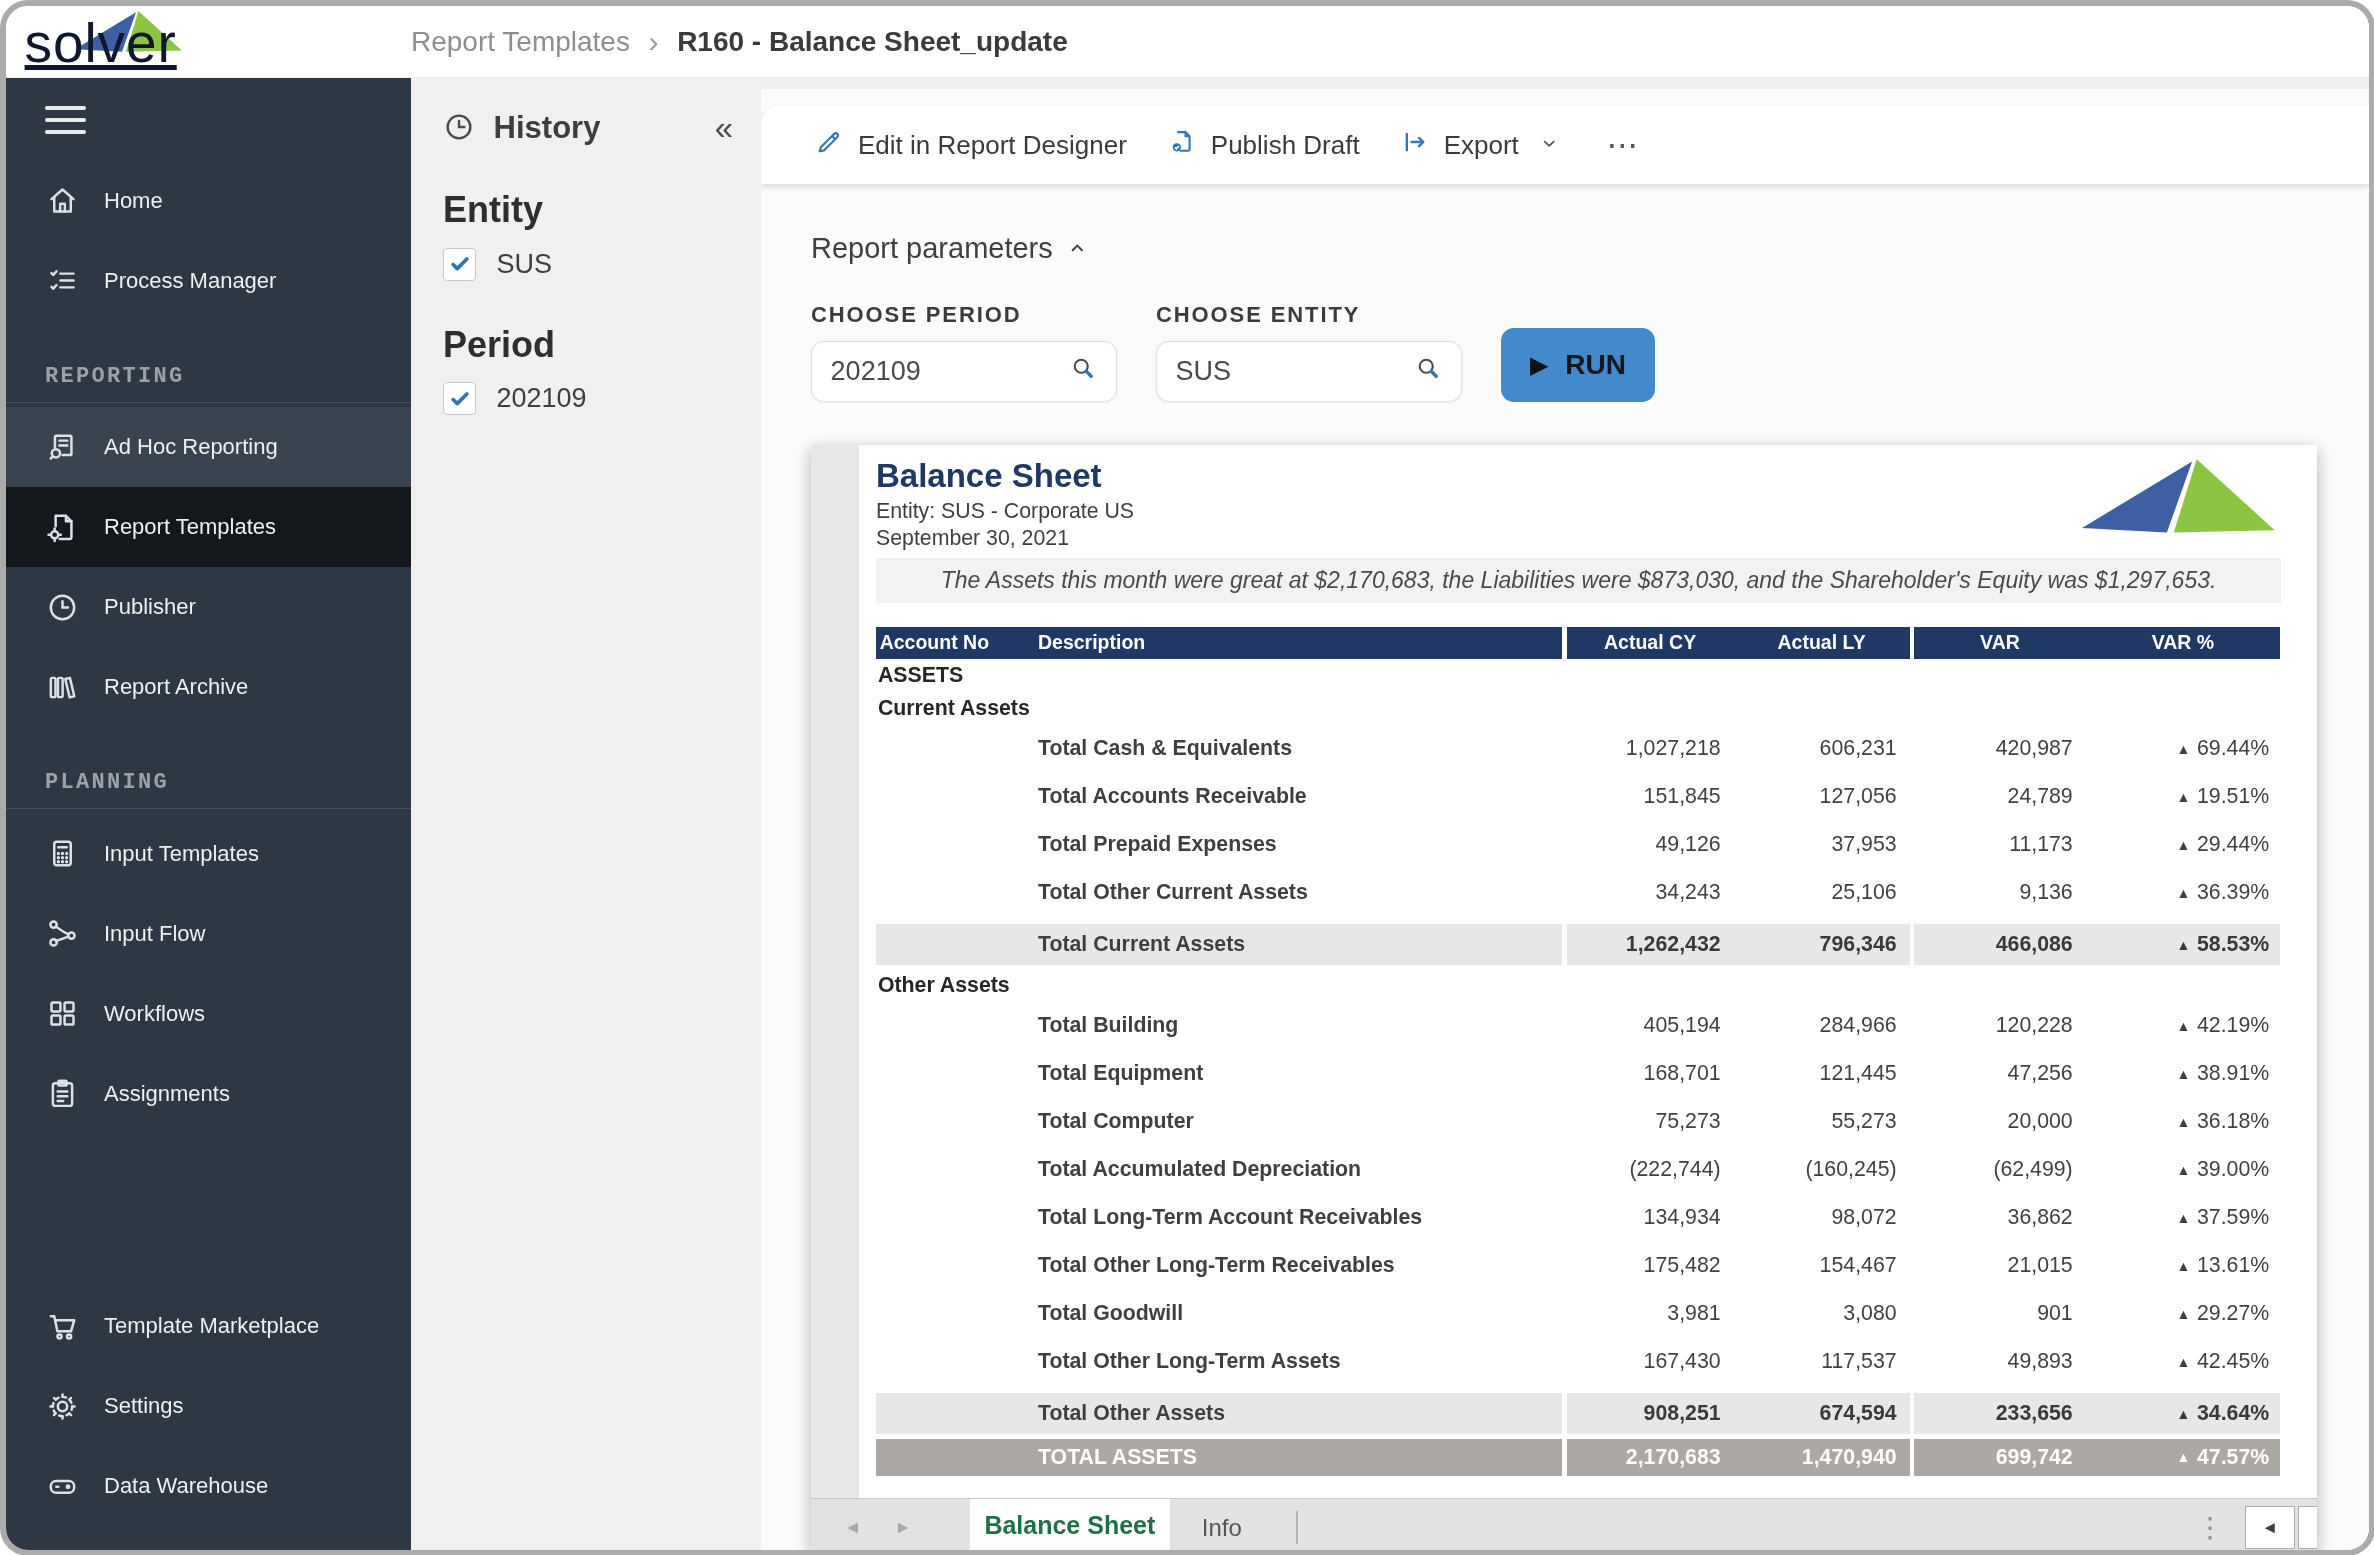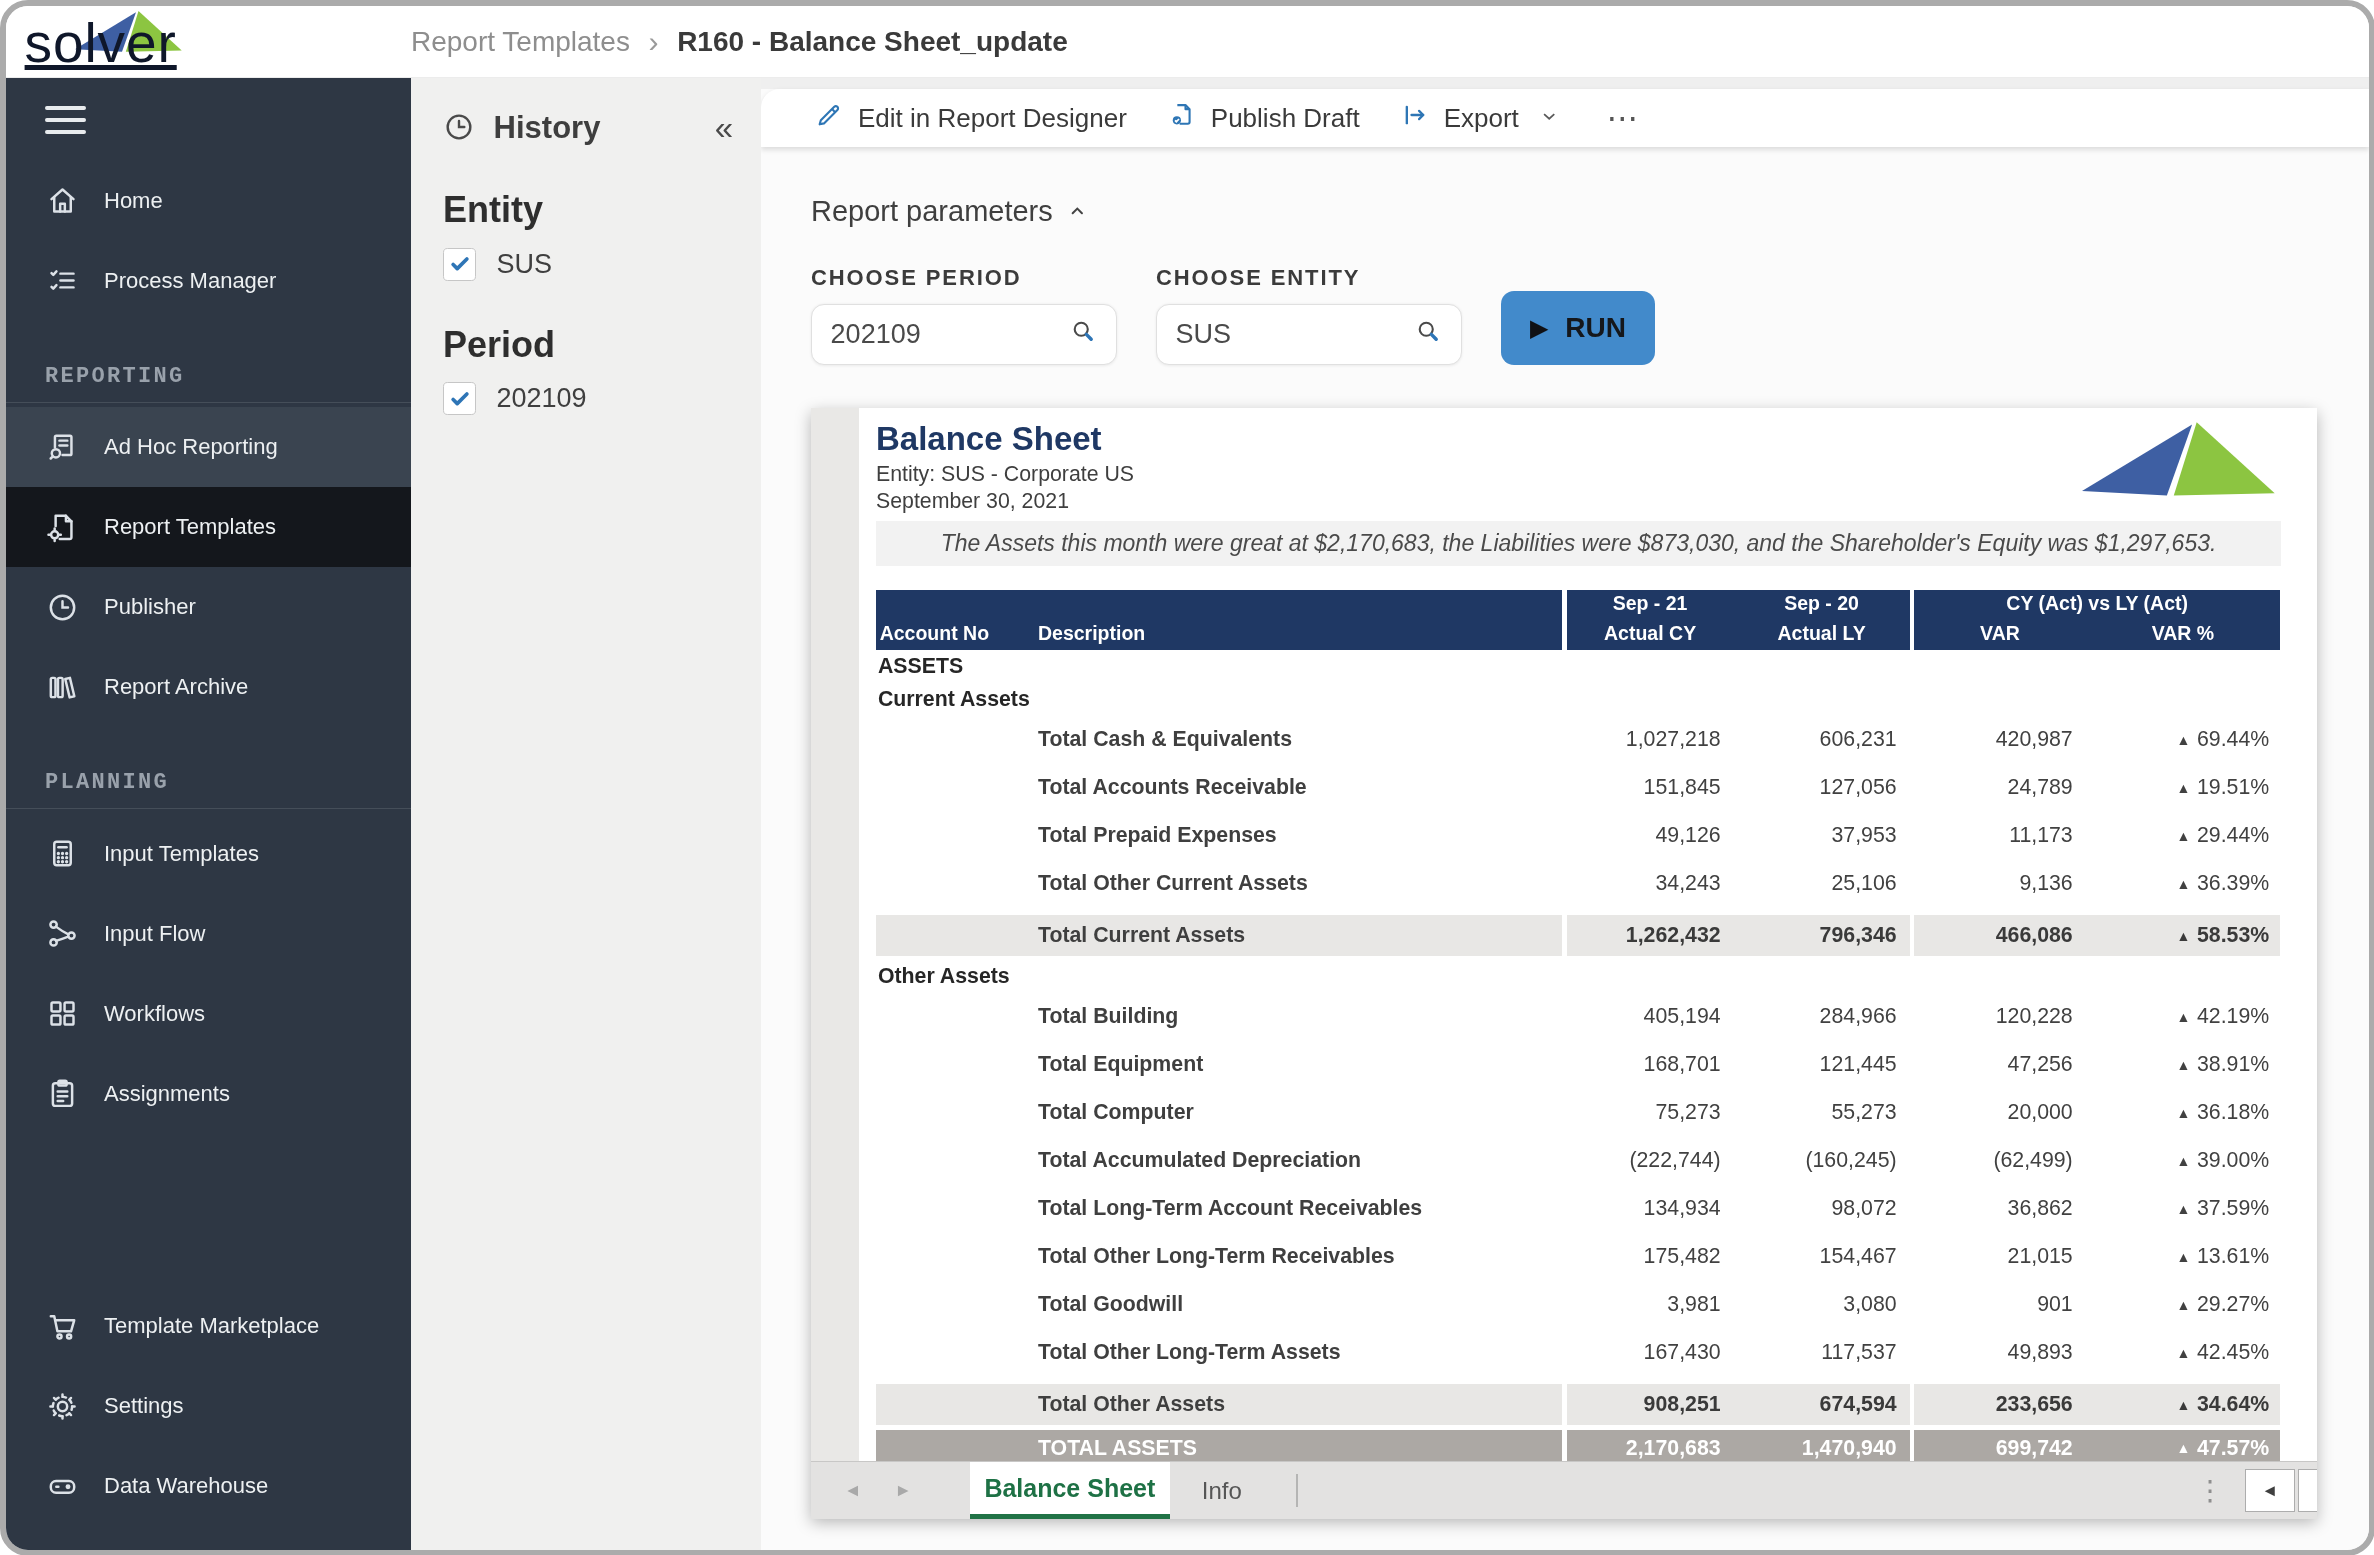--- a/index.html
+++ b/index.html
@@ -35,21 +35,21 @@
   .hist-title{font-size:31px;font-weight:600;color:#3E3E3E;margin-left:18.6px;}
   .hist-collapse{margin-left:auto;font-size:33px;color:#4A4A4A;cursor:pointer;line-height:28px;}
   .hist-label{font-size:36px;font-weight:700;color:#2E2E2E;margin:43px 0 0 32px;}
   .hist-check{display:flex;align-items:center;gap:20.4px;margin:16.7px 0 0 32px;font-size:27px;color:#3F3F3F;}
   .checkbox{width:33px;height:33px;background:#fff;border:1.9px solid #C6C6C6;border-radius:4.6px;display:flex;align-items:center;justify-content:center;cursor:pointer;}
   .hist-links{margin:89px 0 0 32px;display:flex;flex-direction:column;gap:18.6px;}
   .hist-link{display:flex;align-items:center;gap:15px;font-size:26px;color:#2B7BAD;cursor:pointer;}
   
   .main{position:absolute;top:72px;left:755px;right:0;bottom:0;background:#FBFBFB;}
   .main::before{content:"";position:absolute;top:0;left:0;right:0;height:11px;background:#EFEFEF;}
-  .toolbar{position:relative;margin-top:11px;height:58px;background:#fff;border-top-left-radius:18.6px;display:flex;align-items:center;padding-left:54px;box-shadow:0 2.8px 5.6px rgba(0,0,0,0.12);}
+  .toolbar{position:relative;margin-top:28px;height:78px;background:#fff;border-top-left-radius:18.6px;display:flex;align-items:center;padding-left:54px;box-shadow:0 2.8px 5.6px rgba(0,0,0,0.12);}
   .tool-btn{display:flex;align-items:center;gap:15px;font-size:26px;color:#3A3A3A;margin-right:41px;cursor:pointer;}
   .tool-more{font-size:32px;color:#555;cursor:pointer;margin-left:5.6px;}
   .chev{margin-left:5.6px;}
   
   .params-title{display:flex;align-items:center;gap:15px;margin:48px 0 0 50px;font-size:29px;color:#3F3F3F;cursor:pointer;}
   .params-row{display:flex;align-items:flex-end;margin:37px 0 0 50px;gap:39px;}
   .param-label{font-size:22px;font-weight:700;letter-spacing:1.9px;color:#3B3B3B;margin-bottom:13px;}
   .param-input{width:306px;height:61px;border:1.9px solid #E0E0E0;border-radius:13px;background:#fff;display:flex;align-items:center;padding:0 18.6px;font-size:27px;color:#4A4A4A;box-shadow:0 0.9px 2.8px rgba(0,0,0,0.07);cursor:text;}
   .param-input .val{flex:1;}
   .run-btn{width:154px;height:74px;background:#428ACB;border:none;border-radius:13px;display:flex;align-items:center;justify-content:center;gap:16.7px;font-size:28px;font-weight:600;color:#15171B;cursor:pointer;font-family:inherit;}
@@ -397,30 +397,20 @@
             <svg width="195" height="82" viewBox="0 0 170 70">
               <polygon points="0,62 96,4 74,66" fill="#3E5FA3"></polygon>
               <polygon points="100,2 168,64 80,66" fill="#8CC541"></polygon>
             </svg>
           </span>
         </div>
         <div class="summary">The Assets this month were great at $2,170,683, the Liabilities were $873,030, and the Shareholder's Equity was $1,297,653.</div>
 
         <div class="report-table">
           <div>
-            <div class="th-row th-top">
-              <div class="lead"></div>
-              <div class="g1">
-                <span class="cell-cy th-c">Sep - 21</span>
-                <span class="cell-ly th-c">Sep - 20</span>
-              </div>
-              <div class="g2">
-                <span class="th-span">CY (Act) vs LY (Act)</span>
-              </div>
-            </div>
             <div class="th-row th-bot">
               <div class="lead">
                 <span class="cell-acct">Account No</span>
                 <span class="cell-desc" style="color:#fff;">Description</span>
               </div>
               <div class="g1">
                 <span class="cell-cy th-c">Actual CY</span>
                 <span class="cell-ly th-c">Actual LY</span>
               </div>
               <div class="g2">

